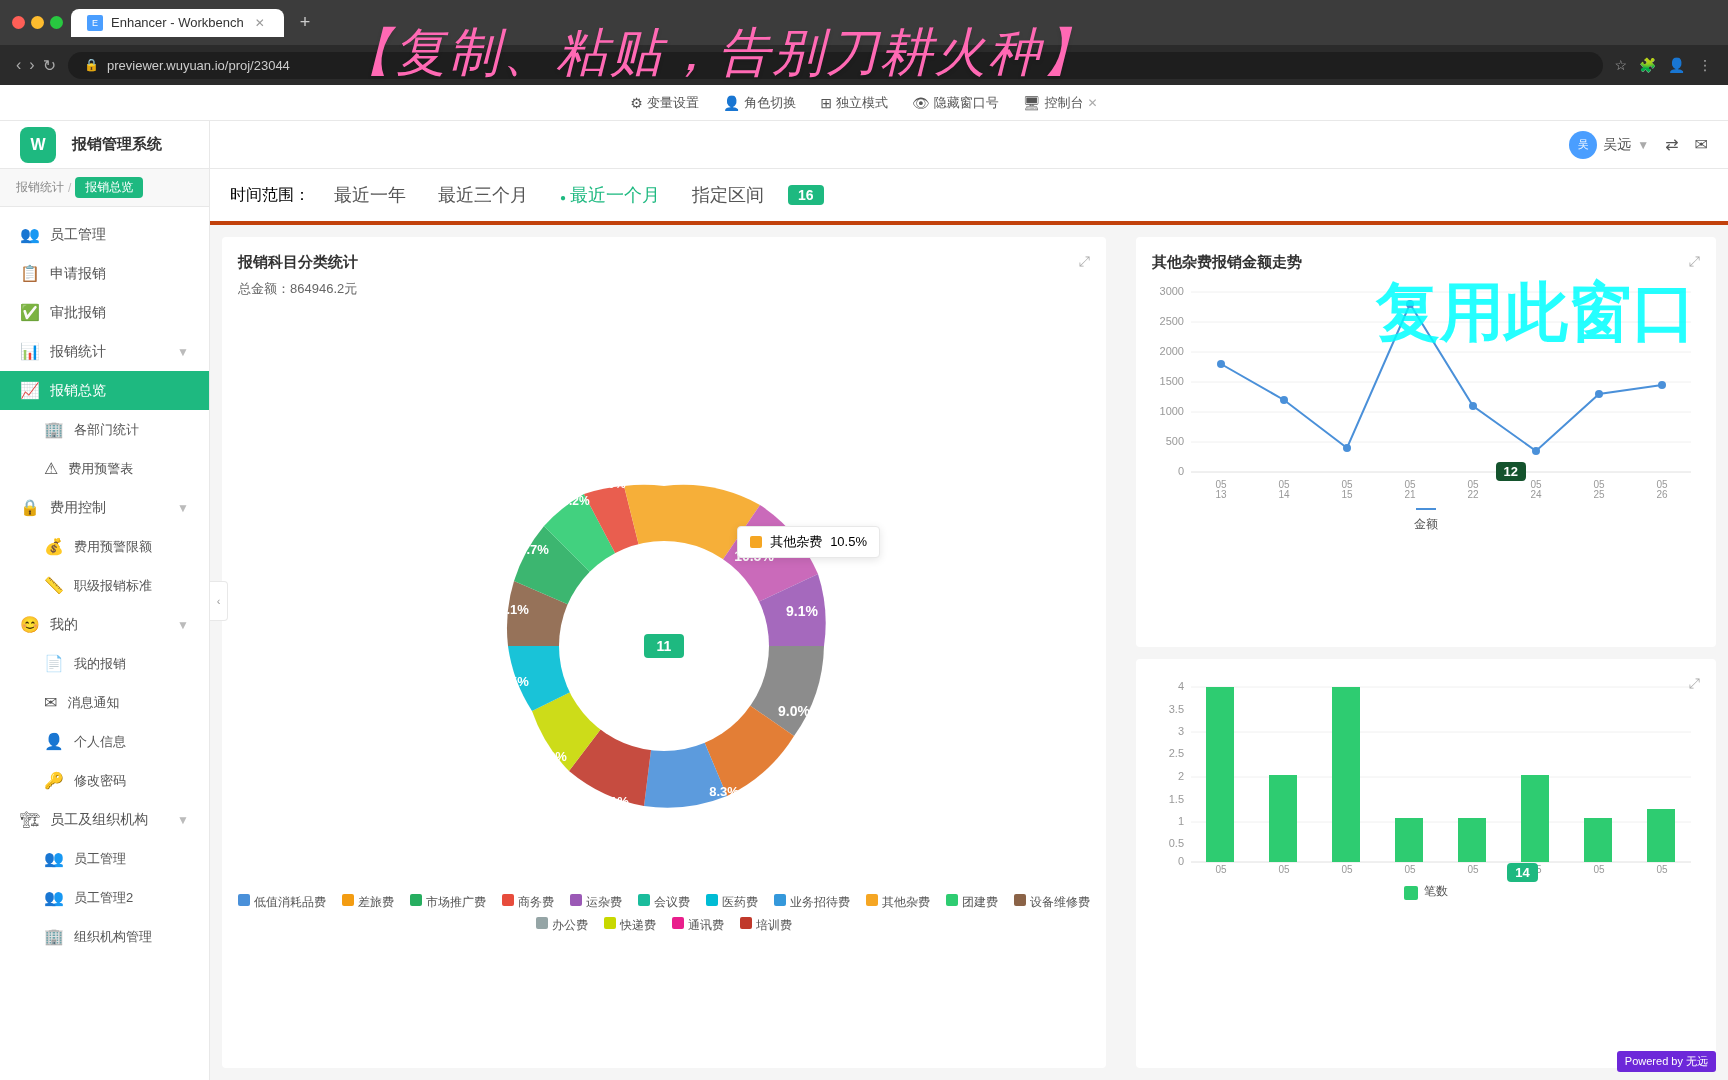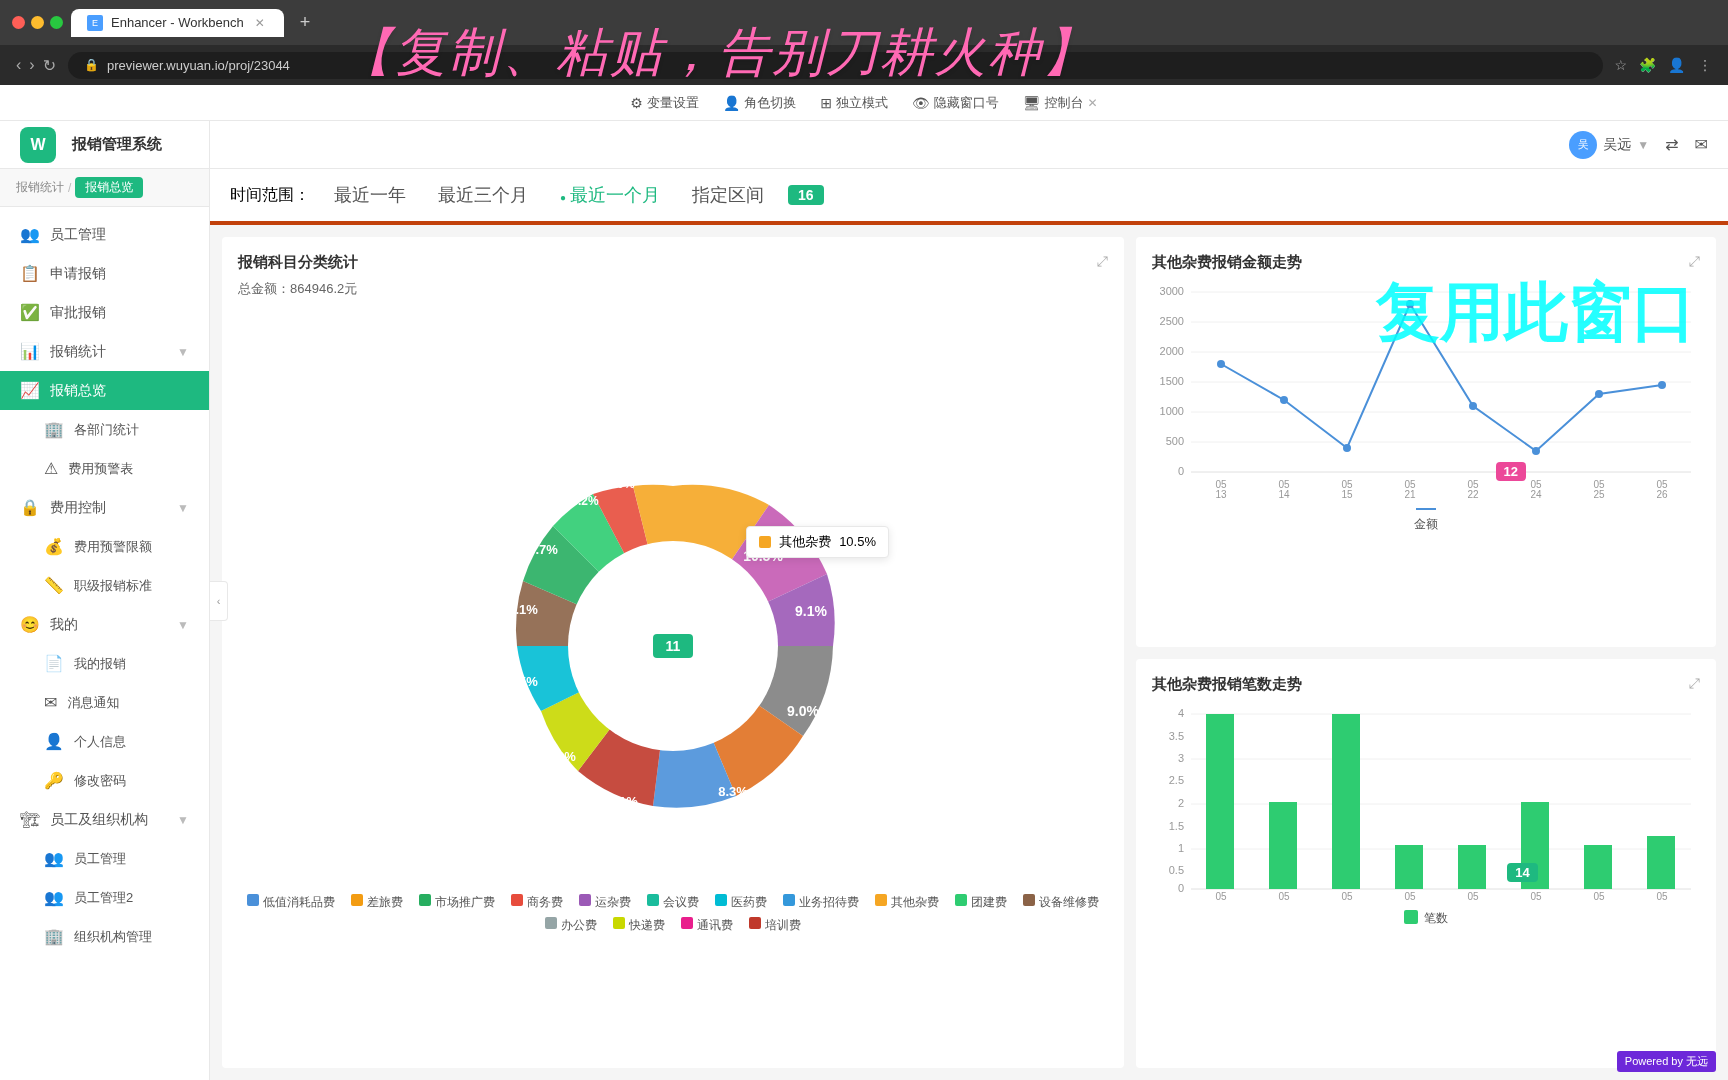--- a/index.html
+++ b/index.html
@@ -49,21 +49,21 @@
     .sub-item { padding-left: 44px; font-size: 13px; }
 
     
     .main { flex: 1; display: flex; flex-direction: column; overflow: hidden; position: relative; }
     .time-filter { background: #fff; padding: 10px 20px; display: flex; align-items: center; gap: 16px; border-bottom: 4px solid #c2410c; text-align: center; }
     .time-option { font-size: 18px; color: #555; cursor: pointer; padding: 4px 8px; }
     .time-option.active { color: #1eb980; }
     .time-option.dot::before { content: '●'; color: #1eb980; margin-right: 4px; font-size: 10px; }
     .time-badge { background: #1eb980; color: #fff; padding: 2px 10px; border-radius: 4px; font-size: 14px; font-weight: bold; }
 
-    .charts-area { display: flex; flex: 1; gap: 0; overflow: hidden; }
+    .charts-area { display: flex; flex: 1; gap: 18px; overflow: hidden; }
 
     
     .chart-left { flex: 1; background: #fff; margin: 12px; border-radius: 4px; padding: 16px; overflow: hidden; position: relative; }
     .chart-right { width: 580px; display: flex; flex-direction: column; gap: 12px; margin: 12px 12px 12px 0; }
 
     .chart-title { font-size: 15px; font-weight: 600; color: #333; margin-bottom: 8px; }
     .chart-subtitle { font-size: 13px; color: #666; margin-bottom: 12px; }
     .expand-btn { position: absolute; top: 16px; right: 16px; color: #aaa; cursor: pointer; font-size: 14px; }
 
     
@@ -412,21 +412,21 @@
       <div class="chart-right">
 
         <div class="right-chart-panel" style="position:relative;">
           <div class="chart-title">其他杂费报销金额走势</div>
           <div class="expand-btn">⤢</div>
 
           
           <div style="position:absolute;top:32px;right:20px;font-size:64px;font-weight:900;color:cyan;opacity:0.85;z-index:50;white-space:nowrap;">复用此窗口</div>
 
           
-          <div style="position:absolute;top:55%;left:62%;background:#ec4899;color:#fff;padding:2px 8px;border-radius:4px;font-size:13px;font-weight:bold;z-index:20;">12</div>
+          <div style="position:absolute;top:55%;left:62%;background:#14532d;color:#fff;padding:2px 8px;border-radius:4px;font-size:13px;font-weight:bold;z-index:20;">12</div>
 
           <svg width="100%" height="220" viewBox="0 0 540 220">
 
             <text x="28" y="15" font-size="11" fill="#999" text-anchor="end">3000</text>
             <text x="28" y="45" font-size="11" fill="#999" text-anchor="end">2500</text>
             <text x="28" y="75" font-size="11" fill="#999" text-anchor="end">2000</text>
             <text x="28" y="105" font-size="11" fill="#999" text-anchor="end">1500</text>
             <text x="28" y="135" font-size="11" fill="#999" text-anchor="end">1000</text>
             <text x="28" y="165" font-size="11" fill="#999" text-anchor="end">500</text>
             <text x="28" y="195" font-size="11" fill="#999" text-anchor="end">0</text>
@@ -468,21 +468,20 @@
             <text x="506" y="218" font-size="10" fill="#999" text-anchor="middle">26</text>
           </svg>
           
           <div style="display:flex;align-items:center;gap:6px;margin-top:4px;justify-content:center;flex-direction:column;">
             <div style="width:20px;height:2px;background:#4a90d9;display:inline-block;"></div>
             <span style="font-size:12px;color:#555;">金额</span>
           </div>
         </div>
 
         <div class="right-chart-panel" style="position:relative;">
-          <div class="chart-title">其他杂费报销笔数走势</div>
           <div class="expand-btn">⤢</div>
 
           
           <div style="position:absolute;top:50%;left:64%;background:#1eb980;color:#fff;padding:2px 8px;border-radius:4px;font-size:13px;font-weight:bold;z-index:20;">14</div>
 
           <svg width="100%" height="200" viewBox="0 0 540 200">
 
             <text x="28" y="15" font-size="11" fill="#999" text-anchor="end">4</text>
             <text x="28" y="38" font-size="11" fill="#999" text-anchor="end">3.5</text>
             <text x="28" y="60" font-size="11" fill="#999" text-anchor="end">3</text>
@@ -519,21 +518,21 @@
             <text x="65" y="208" font-size="10" fill="#aaa" text-anchor="middle">13</text>
             <text x="128" y="208" font-size="10" fill="#aaa" text-anchor="middle">14</text>
             <text x="191" y="208" font-size="10" fill="#aaa" text-anchor="middle">15</text>
             <text x="254" y="208" font-size="10" fill="#aaa" text-anchor="middle">21</text>
             <text x="317" y="208" font-size="10" fill="#aaa" text-anchor="middle">22</text>
             <text x="380" y="208" font-size="10" fill="#aaa" text-anchor="middle">24</text>
             <text x="443" y="208" font-size="10" fill="#aaa" text-anchor="middle">25</text>
             <text x="506" y="208" font-size="10" fill="#aaa" text-anchor="middle">26</text>
           </svg>
           
-          <div style="display:flex;align-items:flex-start;gap:6px;margin-top:4px;justify-content:center;">
+          <div style="display:flex;align-items:flex-end;gap:6px;margin-top:4px;justify-content:center;">
             <div style="width:14px;height:14px;background:#2ecc71;display:inline-block;border-radius:2px;"></div>
             <span style="font-size:12px;color:#555;">笔数</span>
           </div>
         </div>
       </div>
     </div>
   </div>
 </div>
 
 <div class="powered-by">Powered by 无远</div>

